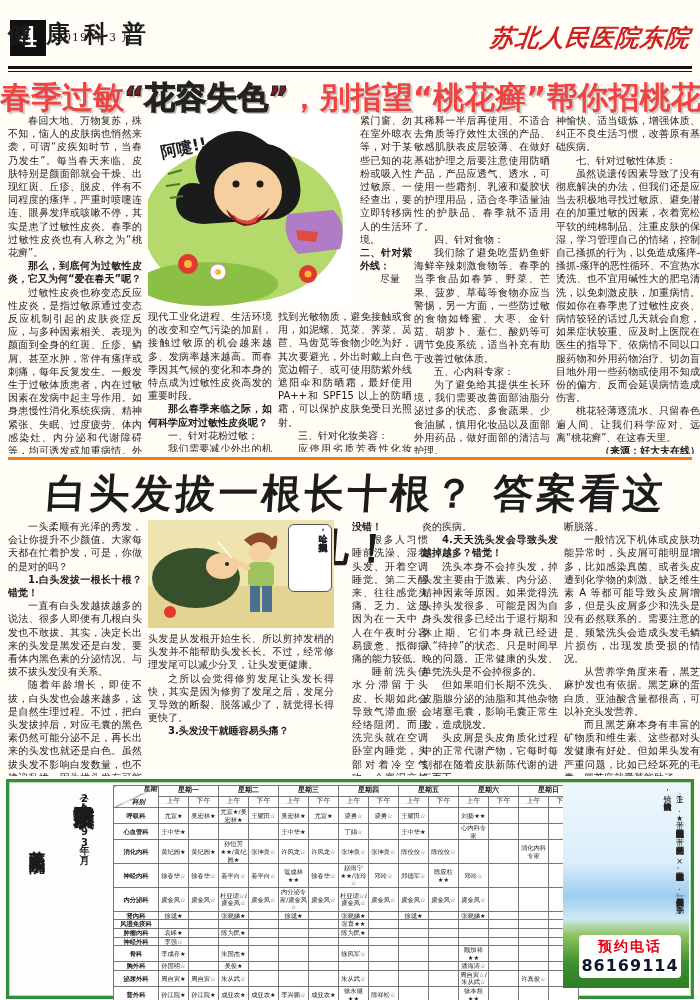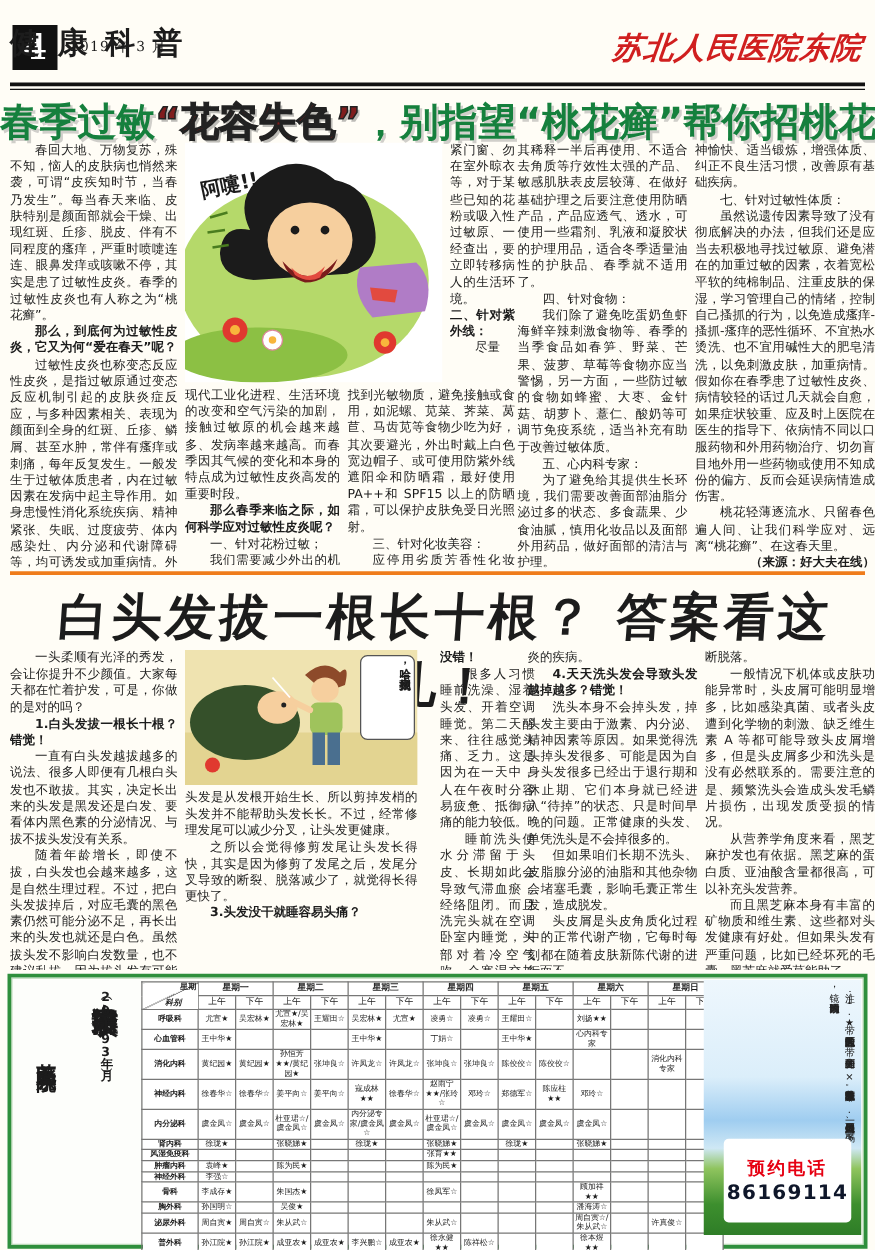--- a/index.html
+++ b/index.html
@@ -13,21 +13,21 @@
   .hsec{position:absolute;left:0;right:0;top:0;text-align:left;font-family:Liberation Serif, serif;
         font-size:24px;font-weight:bold;letter-spacing:14px;}
   .masthead{position:absolute;right:2px;top:4px;font-size:24px;font-weight:bold;font-style:italic;
         color:#d01f1f;font-family:"DejaVu Serif",serif;letter-spacing:1px;transform:skewX(-6deg);}
   .rule-thick{position:absolute;left:8px;right:8px;top:66px;height:3px;background:#111;}
   .rule-thin{position:absolute;left:8px;right:8px;top:71px;height:1px;background:#111;}
   
   .hl1{position:absolute;top:77px;left:0;width:700px;text-align:center;white-space:nowrap;
        font-weight:bold;font-size:31px;font-family:"DejaVu Sans",sans-serif;
        text-shadow:2px 2px 0 rgba(120,120,120,.35);}
-  .hl-green{color:#15803d;}
+  .hl-green{color:#ef4444;}
   .hl-pink{color:#7f1d1d;-webkit-text-stroke:1.2px #222;text-shadow:2px 2px 0 rgba(90,90,90,.4);}
   
   .art{position:absolute;left:8px;width:692px;}
   .col{position:absolute;top:0;overflow:hidden;text-align:justify;}
   .col p{margin:0;font-size:10px;line-height:13.2px;text-indent:2em;}
   .col p.noind{text-indent:0;}
   .col p.bold{font-weight:bold;}
   #a1{top:114px;height:340px;}
   #a1 .c1{left:0;width:134px;height:340px;}
   #a1 .cartoon1{position:absolute;left:140px;top:0;width:206px;height:192px;}
@@ -66,21 +66,21 @@
   table.grid td.dept{width:44px;font-weight:bold;}
   table.grid th.corner{width:44px;position:relative;
       background:linear-gradient(to bottom right,#fff 49%,#777 49%,#777 51%,#fff 51%);}
   table.grid th.corner i{position:absolute;right:1px;top:0;font-style:normal;font-size:6.5px;}
   table.grid th.corner b{position:absolute;left:18px;bottom:0;font-size:6.5px;font-style:italic;}
   .rightpanel{position:absolute;right:2px;top:2px;width:126px;height:204px;
       background:linear-gradient(180deg,#eef7fd 0%,#dbeefa 38%,#9fcdf0 55%,#cfe8f5 66%,#8fc45e 74%,#3d8f2e 88%,#2e7d27 100%);}
   .vnote{position:absolute;right:4px;top:4px;height:118px;width:116px;writing-mode:vertical-rl;
       text-orientation:upright;font-size:8px;line-height:12.5px;color:#222;}
   .phonebox{position:absolute;left:16px;right:8px;bottom:10px;background:#fff;border-radius:4px;
-      text-align:center;padding:15px 0;}
+      text-align:center;padding:3px 0;}
   .phonebox .pl{color:#e60012;font-weight:bold;font-size:14px;letter-spacing:2px;}
   .phonebox .pn{color:#0f172a;font-weight:bold;font-size:16px;letter-spacing:1px;}
   svg text{font-family:"DejaVu Sans",sans-serif;}
 </style>
 </head>
 <body>
 
 <div class="page">
 
   <div class="hdr">

